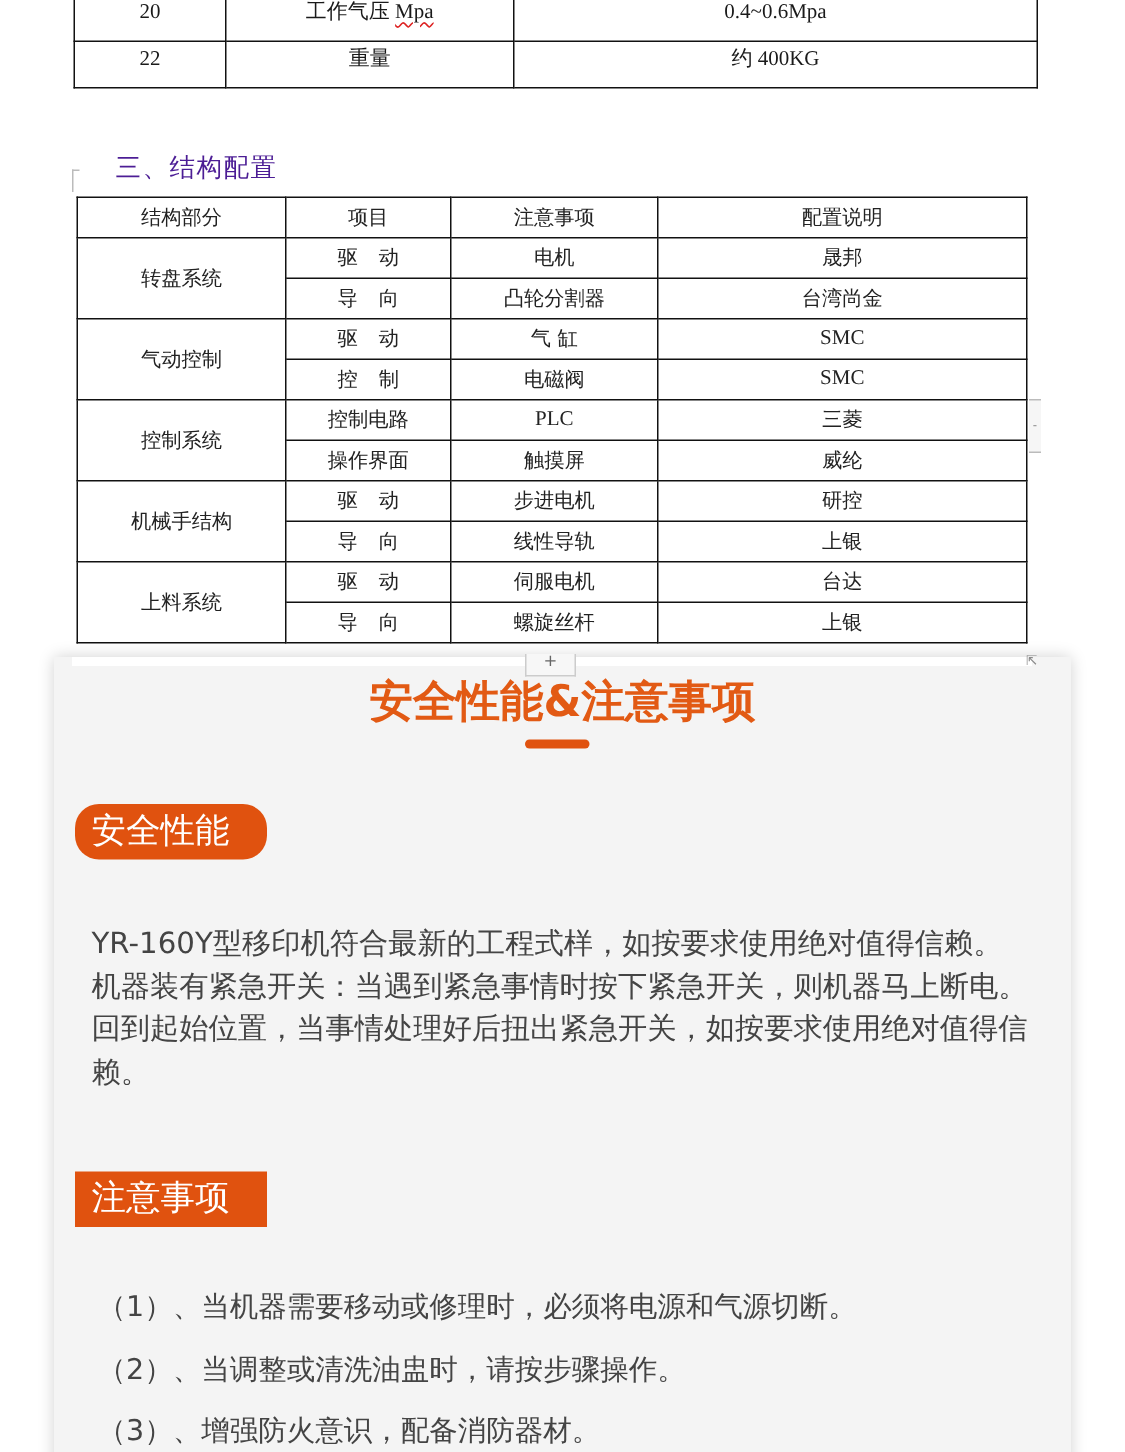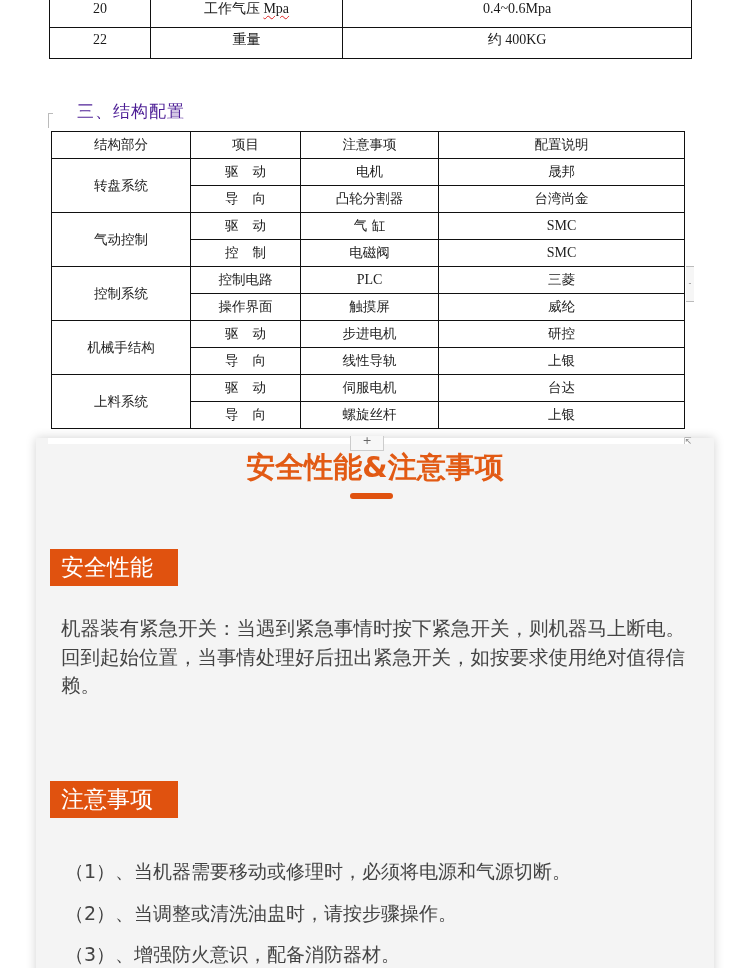--- a/index.html
+++ b/index.html
@@ -92,21 +92,21 @@
   .title-underline {
     position: absolute; left: 350px; top: 493px; width: 43px; height: 6px;
     border-radius: 3px; background: #e0520f;
   }
   .tag {
     position: absolute; left: 50px; height: 37px;
     background: #e0520f; color: #fff;
     font-family: "DejaVu Sans", "Liberation Sans", sans-serif;
     font-size: 23px; line-height: 37px; padding: 0 11px;
   }
-  .tag.safety { top: 549px; width: 106px; }
+  .tag.safety { top: 536px; width: 106px; border-radius: 16px; }
   .tag.notice { top: 781px; width: 106px; }
   .para {
     position: absolute; left: 61px; width: 640px;
     font-family: "DejaVu Sans", "Liberation Sans", sans-serif;
     font-size: 19.5px; line-height: 28.5px; color: #444;
   }
   .para.p1 { top: 615px; }
   .notes {
     position: absolute; left: 65px; top: 844px; width: 640px;
     font-family: "DejaVu Sans", "Liberation Sans", sans-serif;
@@ -211,20 +211,21 @@
 <div class="card"></div>
 <div class="card-cover"></div>
 <div class="table-add-handle">+</div>
 <div class="table-resize-handle">⇱</div>
 
 <div class="card-title">安全性能&amp;注意事项</div>
 <div class="title-underline"></div>
 
 <div class="tag safety">安全性能</div>
 <div class="para p1">
+  <div>YR-160Y型移印机符合最新的工程式样，如按要求使用绝对值得信赖。</div>
   <div>机器装有紧急开关：当遇到紧急事情时按下紧急开关，则机器马上断电。回到起始位置，当事情处理好后扭出紧急开关，如按要求使用绝对值得信赖。</div>
 </div>
 
 <div class="tag notice">注意事项</div>
 <div class="notes">
   <div>（1）、当机器需要移动或修理时，必须将电源和气源切断。</div>
   <div>（2）、当调整或清洗油盅时，请按步骤操作。</div>
   <div>（3）、增强防火意识，配备消防器材。</div>
 </div>
 

